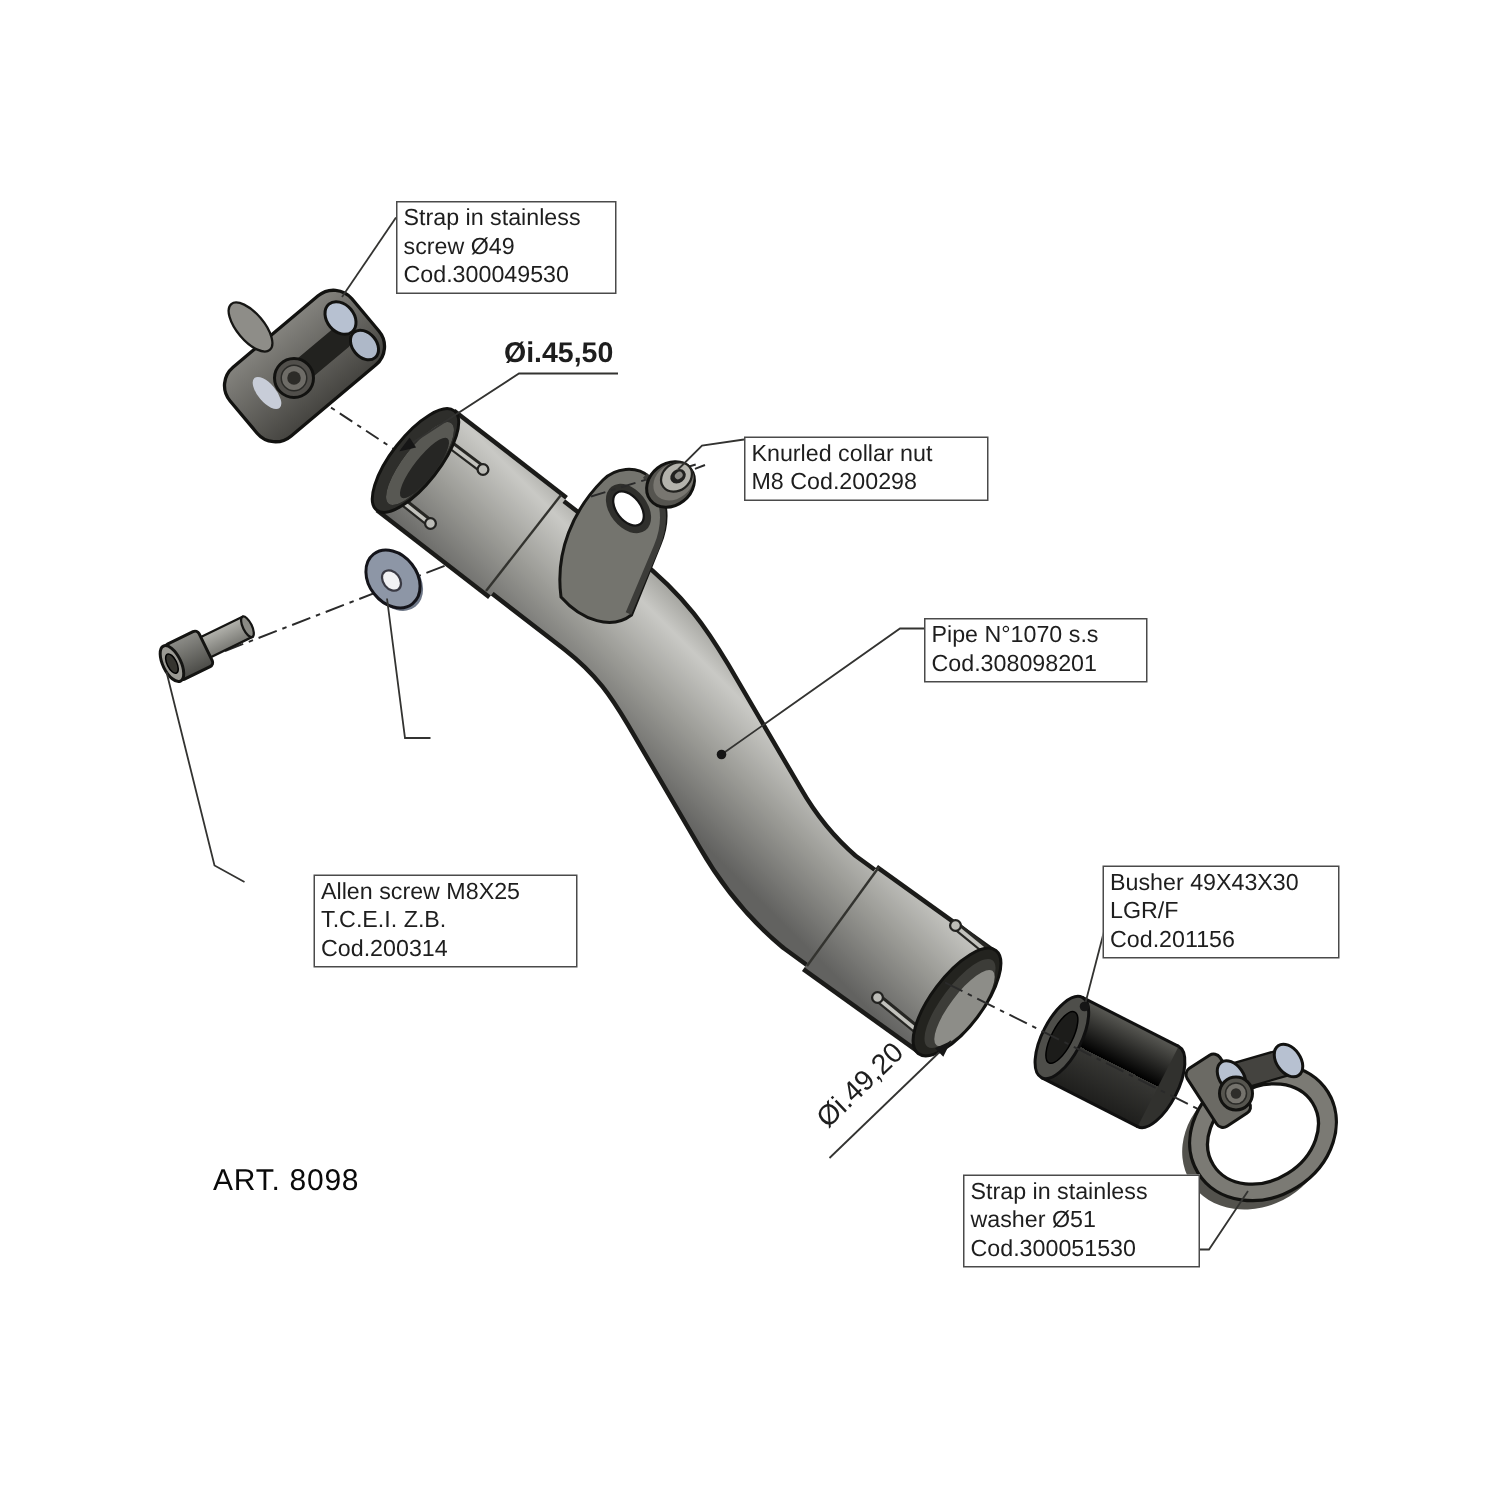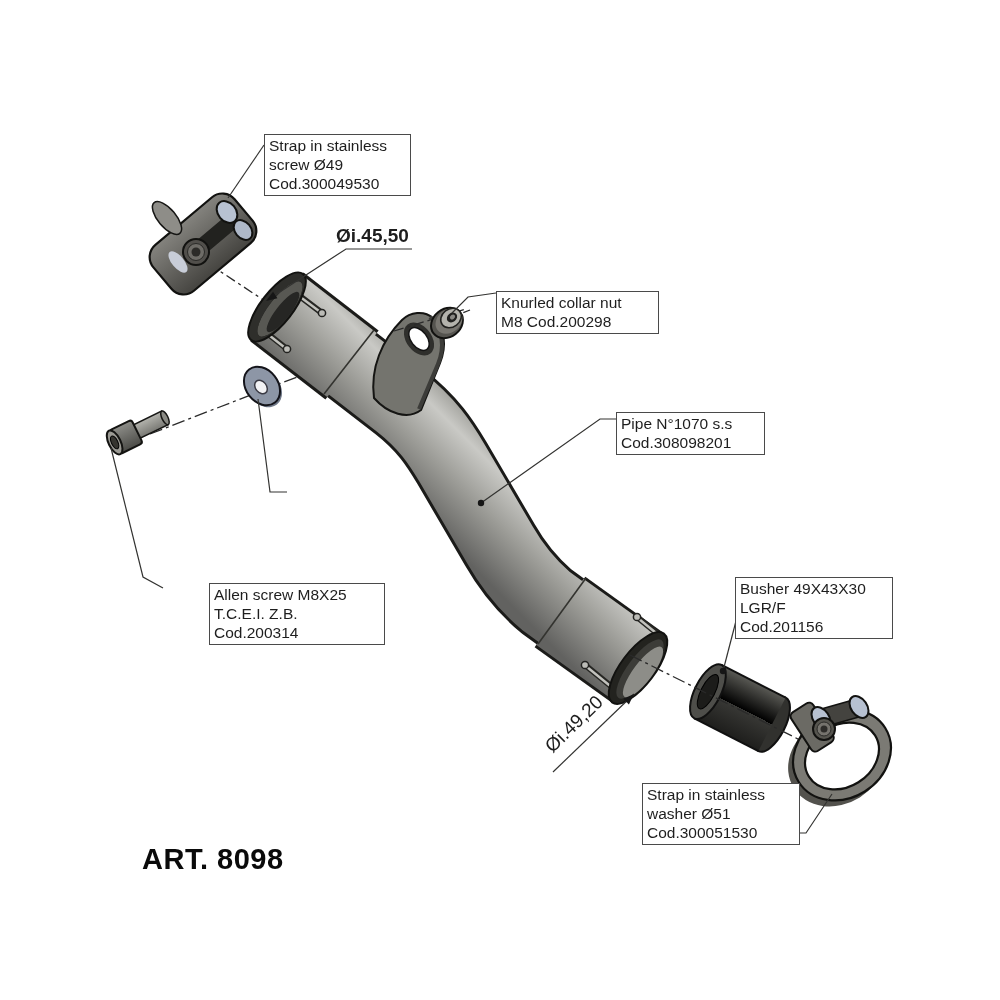--- a/index.html
+++ b/index.html
@@ -4,21 +4,21 @@
 <style>
   html,body{margin:0;padding:0;background:#ffffff;}
   .canvas{position:relative;width:1000px;height:1000px;background:#ffffff;overflow:hidden;
           font-family:"Liberation Sans",sans-serif;padding-left:28px;}
   .canvas svg{position:absolute;left:0;top:0;}
   .label{position:absolute;background:#ffffff;border:1.2px solid #4a4a4a;
          padding:1px 4px 2px 4px;font-size:15.5px;line-height:19px;color:#1e1e1e;
          white-space:nowrap;}
   .dim{position:absolute;font-size:19px;color:#1e1e1e;white-space:nowrap;}
   .dim-rot{transform:rotate(-44deg);transform-origin:0 100%;}
-  .art{position:absolute;left:142px;top:843px;font-size:29px;font-weight:bold;color:#0a0a0a;
+  .art{position:absolute;left:142px;top:776px;font-size:20px;font-weight:normal;color:#0a0a0a;
        letter-spacing:0.5px;}
 </style>
 </head>
 <body>
 
 <div class="canvas">
 
 <svg width="1000" height="1000" viewBox="0 0 1000 1000">
   <defs>
     <linearGradient id="pipeGrad" gradientUnits="userSpaceOnUse" x1="497" y1="443" x2="423" y2="517">

